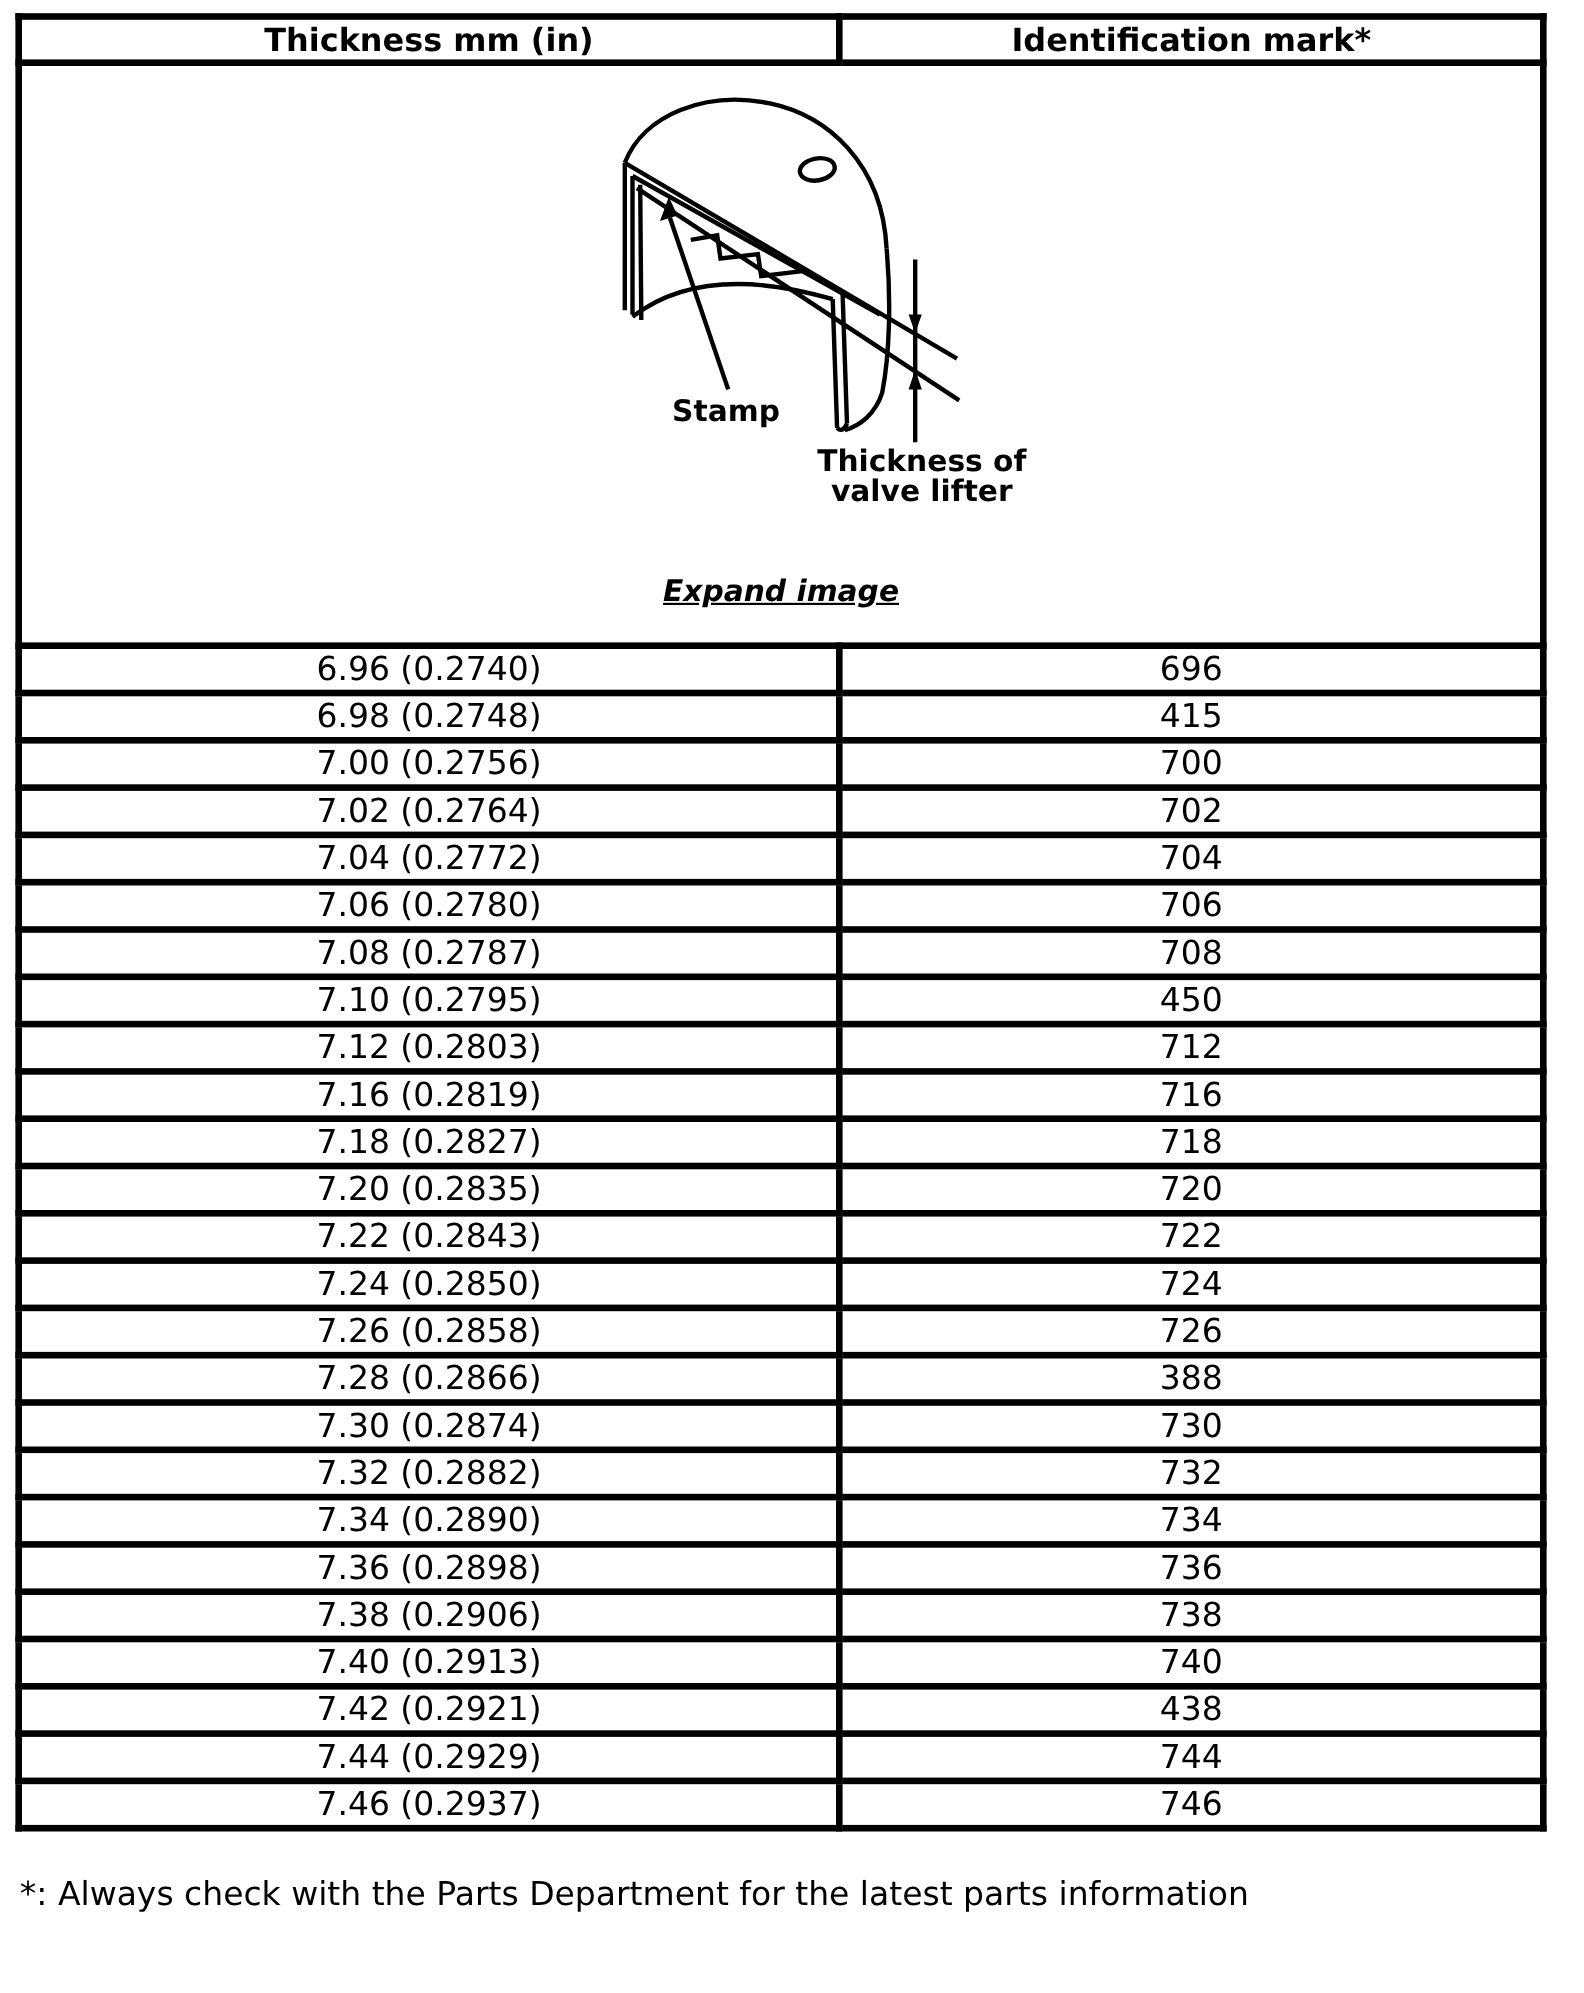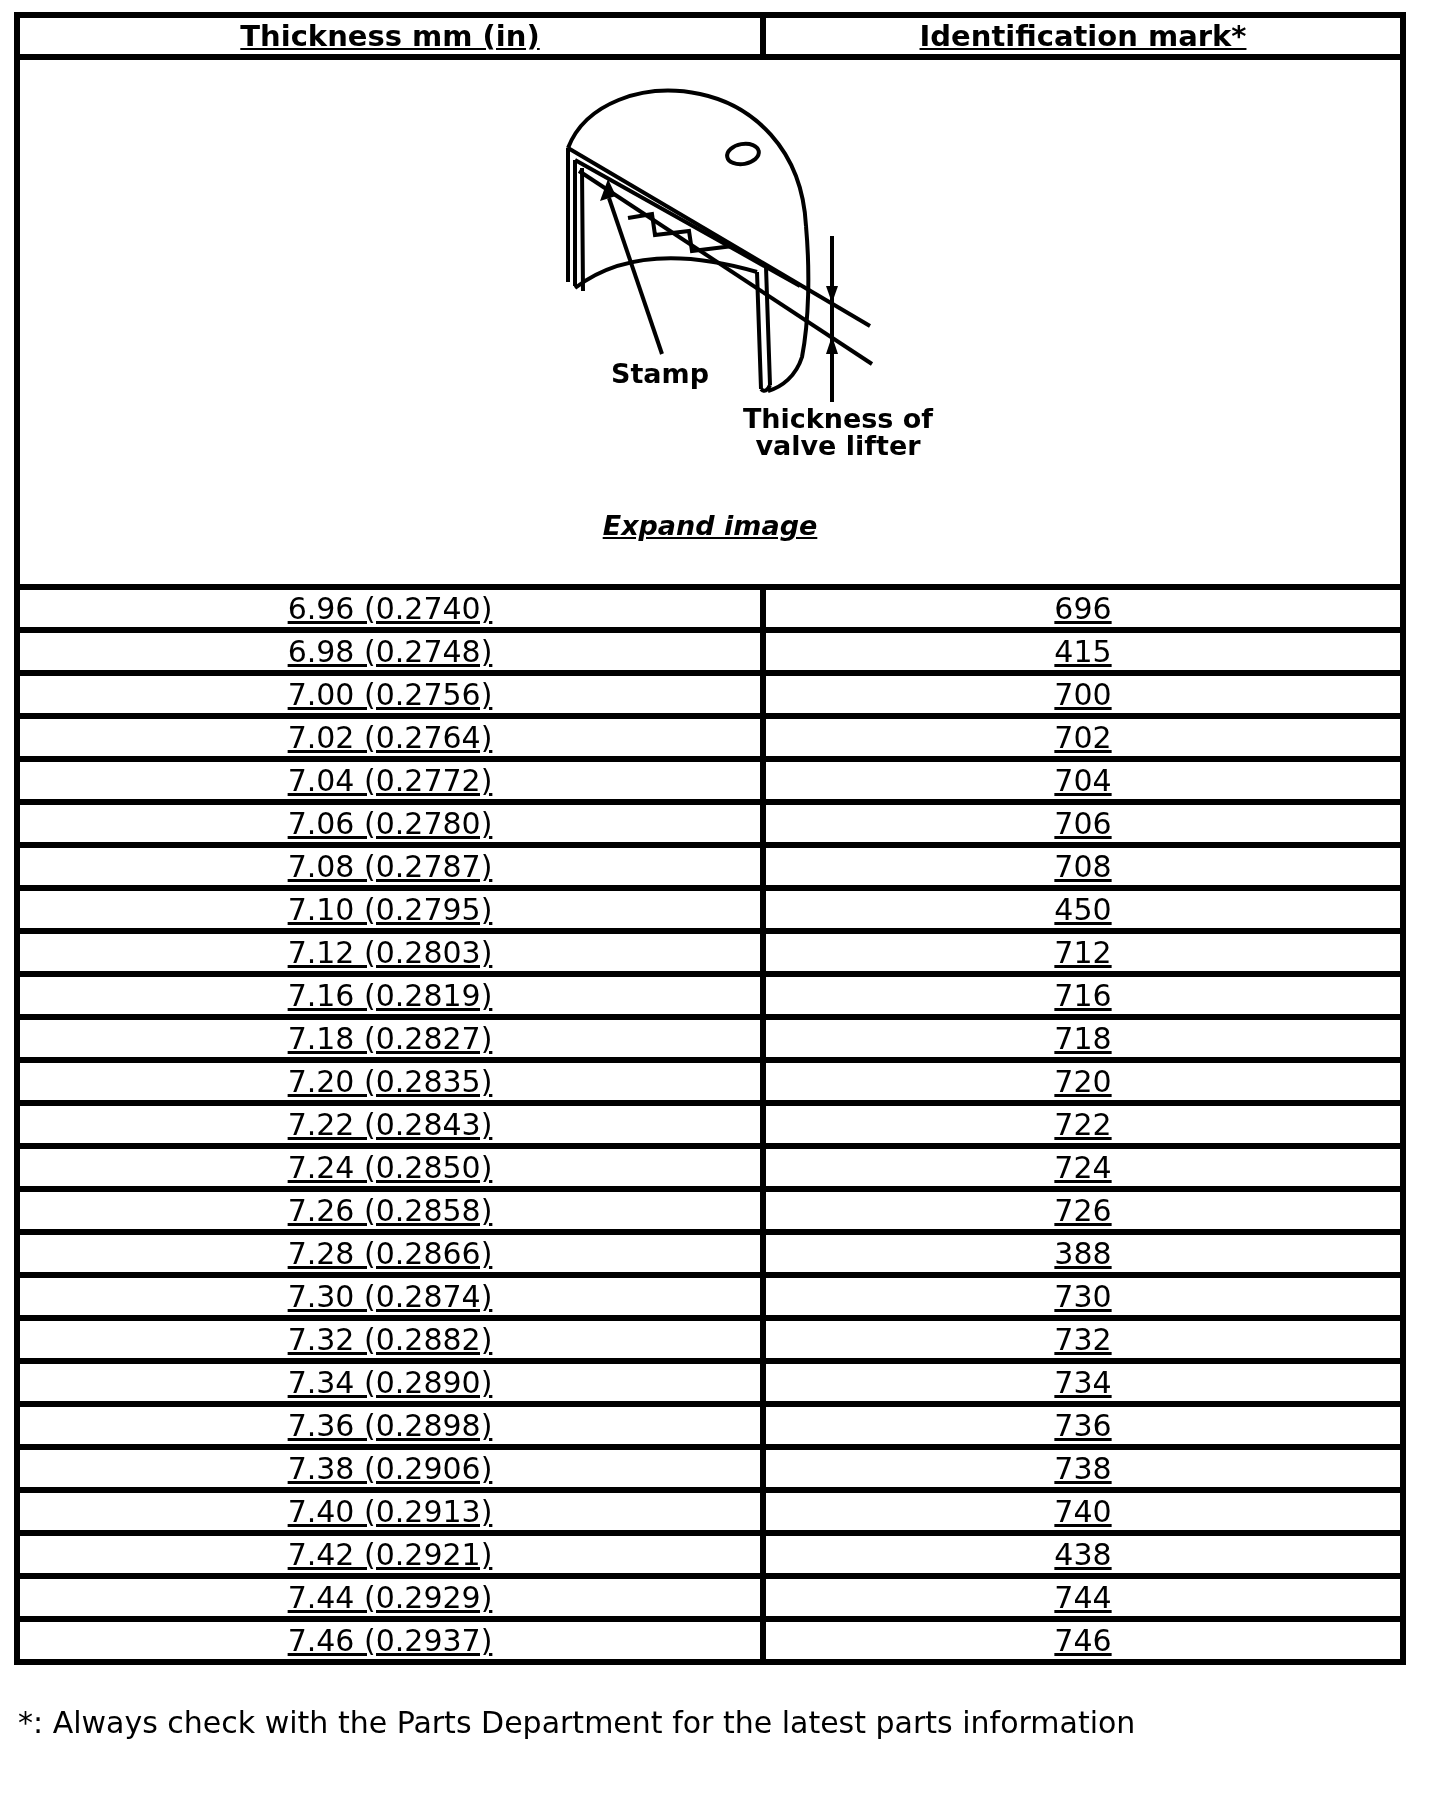--- a/index.html
+++ b/index.html
@@ -8,21 +8,20 @@
     background: #ffffff;
     color: #000000;
     font-family: "DejaVu Sans", "Liberation Sans", sans-serif;
     overflow: hidden;
   }
   table.spec {
     border-collapse: collapse;
     table-layout: fixed;
     margin: 12px 0 0 14px;
     width: 1386px;
-    text-decoration: underline;
   }
   table.spec th, table.spec td {
     border: 6px solid #000000;
     padding: 0;
     text-align: center;
     vertical-align: middle;
     overflow: hidden;
   }
   table.spec th {
     font-size: 29px;
@@ -51,21 +50,21 @@
   .diagram-svg text {
     fill: #000000;
     stroke: none;
     font-family: "DejaVu Sans", "Liberation Sans", sans-serif;
     font-size: 27px;
     font-weight: bold;
   }
   .expand-link {
     position: absolute;
     left: 0; right: 0;
-    top: 450px;
+    top: 462px;
     text-align: center;
     font-size: 27px;
     font-weight: bold;
     font-style: italic;
     text-decoration: underline;
     color: #000000;
     cursor: pointer;
   }
   .footnote {
     margin: 40px 0 0 18px;

